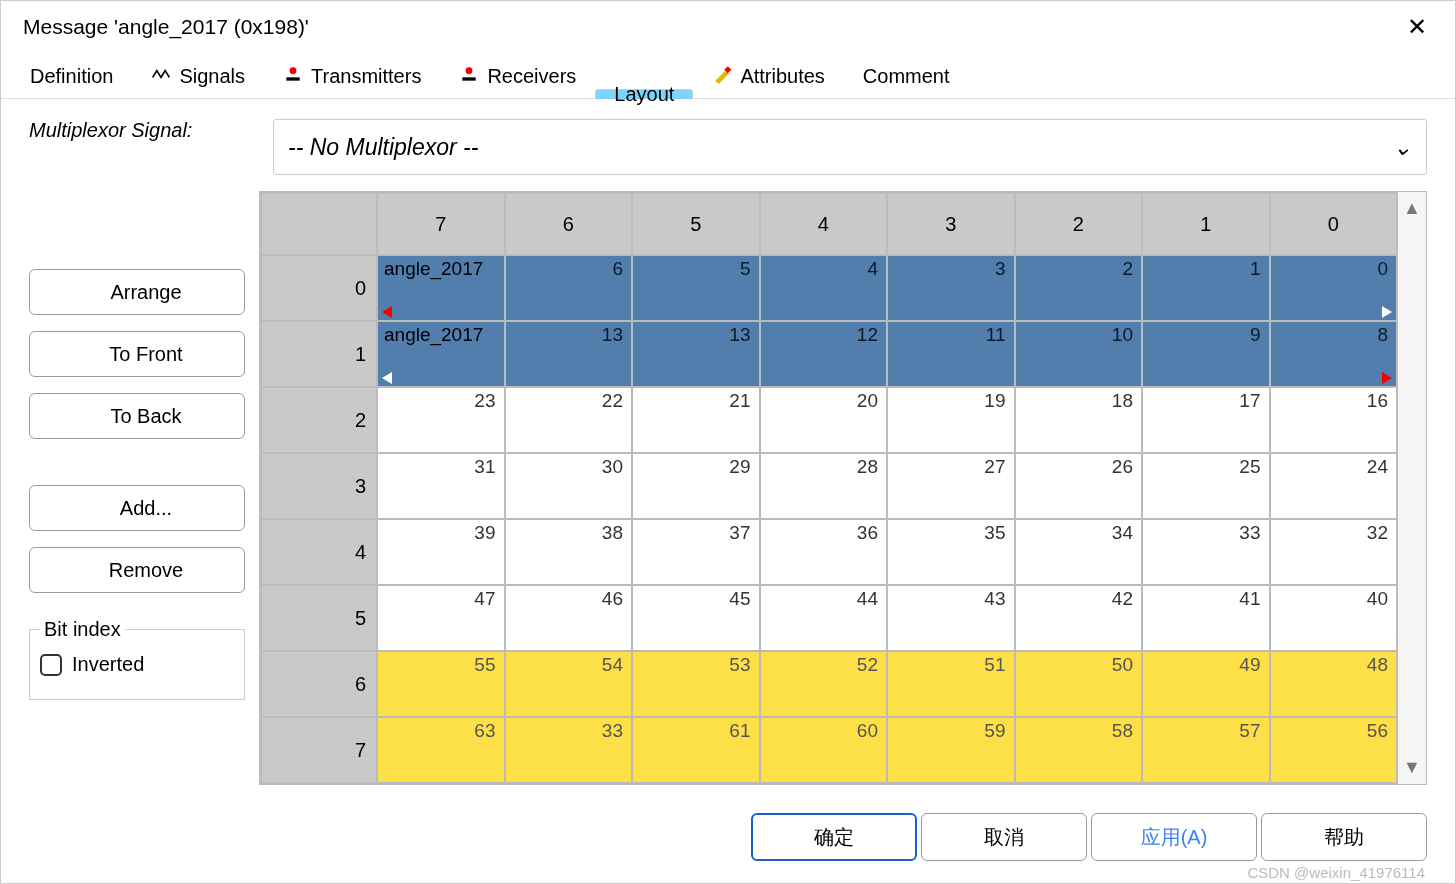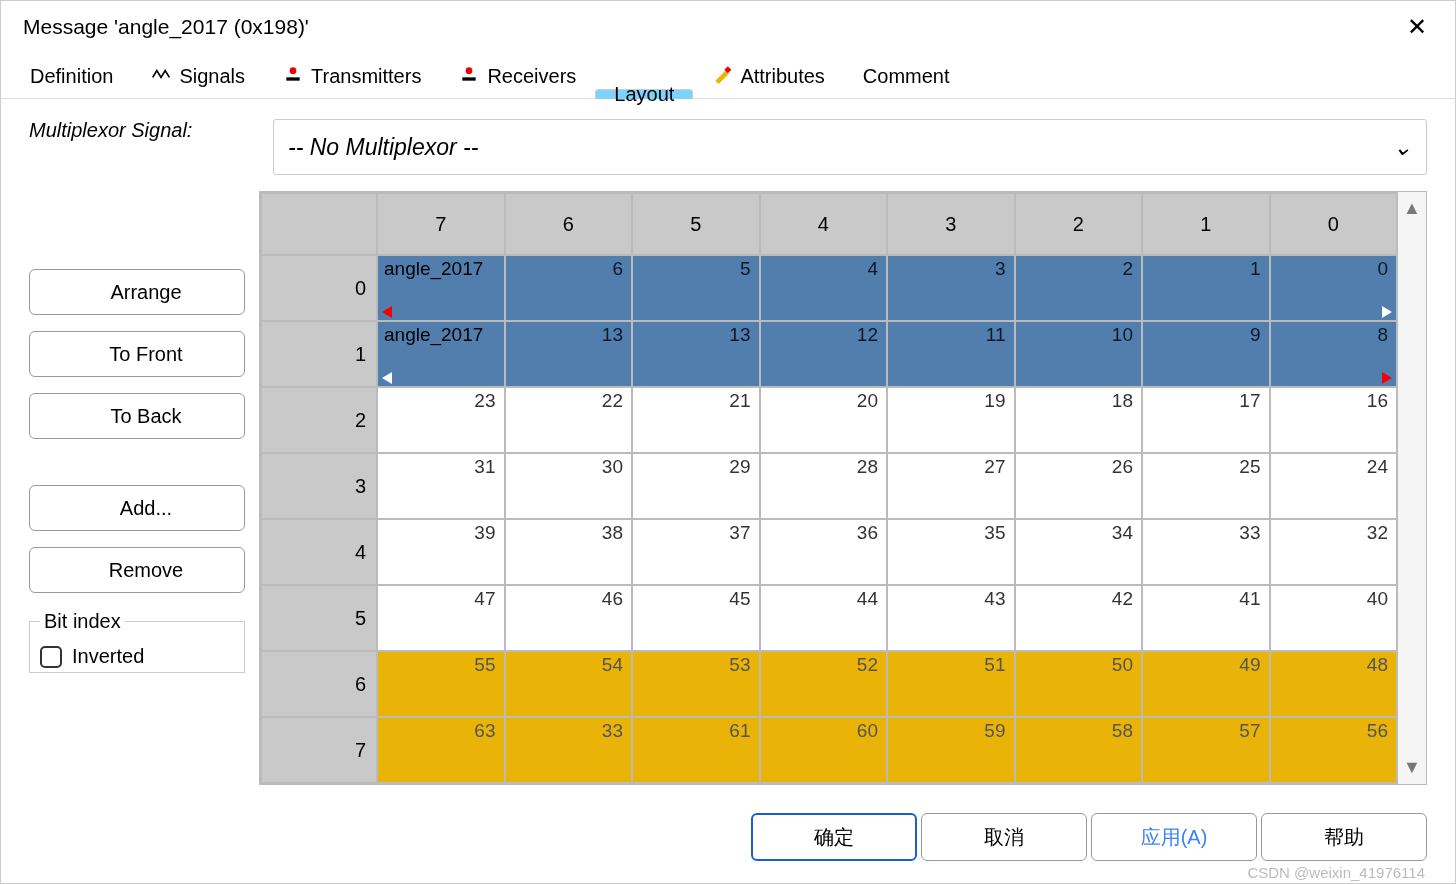--- a/index.html
+++ b/index.html
@@ -13,35 +13,35 @@
   .tab.active { border-color: #ccc; background: #7dd3fc; border-radius: 4px 4px 0 0; position: relative; top: 1px; margin-top: 35px; }
   .tab svg { width: 20px; height: 20px; }
   .body-area { flex: 1; display: flex; flex-direction: column; padding: 20px 28px 10px 28px; }
   .mux-row { display: flex; margin-bottom: 16px; font-style: italic; }
   .mux-label { width: 244px; font-size: 20px; }
   .mux-select { flex: 1; height: 56px; border: 1px solid #ccc; border-radius: 3px; display: flex; align-items: center; justify-content: space-between; padding: 0 14px; font-size: 23px; cursor: pointer; }
   .content-row { display: flex; flex: 1; gap: 14px; }
   .side-col { width: 216px; display: flex; flex-direction: column; gap: 16px; padding-top: 78px; }
   .side-btn { height: 46px; border: 1px solid #999; border-radius: 6px; background: #fff; font-size: 20px; cursor: pointer; padding-left: 24px; }
   .side-gap { height: 14px; }
-  .bit-group { border: 1px solid #ccc; margin-top: 12px; padding: 0 10px 4px 10px; font-size: 20px; position: relative; }
+  .bit-group { border: 1px solid #ccc; margin-top: 20px; padding: 0 10px 23px 10px; font-size: 20px; position: relative; }
   .bit-group .legend { position: relative; top: -12px; background: #fff; padding: 0 4px; }
   .cb-row { display: flex; align-items: center; gap: 10px; }
   .cb { width: 22px; height: 22px; border: 2px solid #333; border-radius: 5px; display:inline-block; }
   .grid-wrap { flex: 1; position: relative; border: 1px solid #bbb; background: #fff; display:flex; }
   .grid { flex:1; border-collapse: collapse; table-layout: fixed; width: 100%; }
   .grid th, .grid td { border: 2px solid #bbb; }
   .grid thead th { background: #c9c9c9; font-weight: normal; font-size: 20px; height: 62px; }
   .rowhdr { background: #c9c9c9; text-align: right; padding-right: 10px; font-size: 20px; width: 116px; }
   .cell { position: relative; height: 56px; vertical-align: top; }
   .cell .num { position: absolute; top: 2px; right: 8px; font-size: 19px; color: #333; }
   .cell.sig { background: #517ead; color: #000; }
   .cell.sig .num { color: #0a1a2a; }
   .cell .siglabel { position: absolute; top: 2px; left: 6px; font-size: 19px; color: #000; }
-  .cell.grey { background: #eab308; }
+  .cell.grey { background: #fde047; }
   .cell.grey .num { color: #555; }
   .marker-l { position: absolute; bottom: 2px; left: 4px; }
   .marker-r { position: absolute; bottom: 2px; right: 4px; }
   .tri-red-left  { width:0;height:0;border-top:6px solid transparent;border-bottom:6px solid transparent;border-right:10px solid #f40000;}
   .tri-red-right { width:0;height:0;border-top:6px solid transparent;border-bottom:6px solid transparent;border-left:10px solid #f40000;}
   .tri-white-left  { width:0;height:0;border-top:6px solid transparent;border-bottom:6px solid transparent;border-right:10px solid #fff;}
   .tri-white-right { width:0;height:0;border-top:6px solid transparent;border-bottom:6px solid transparent;border-left:10px solid #fff;}
   .scroll-col { width: 28px; display:flex; flex-direction:column; justify-content:space-between; align-items:center; padding:6px 0; background:#f5f5f5;}
   .scroll-arrow { font-size: 18px; color:#777; cursor:pointer;}
   .footer { display: flex; justify-content: flex-end; align-items: center; gap: 4px; padding: 18px 28px 22px 0; position: relative; }

